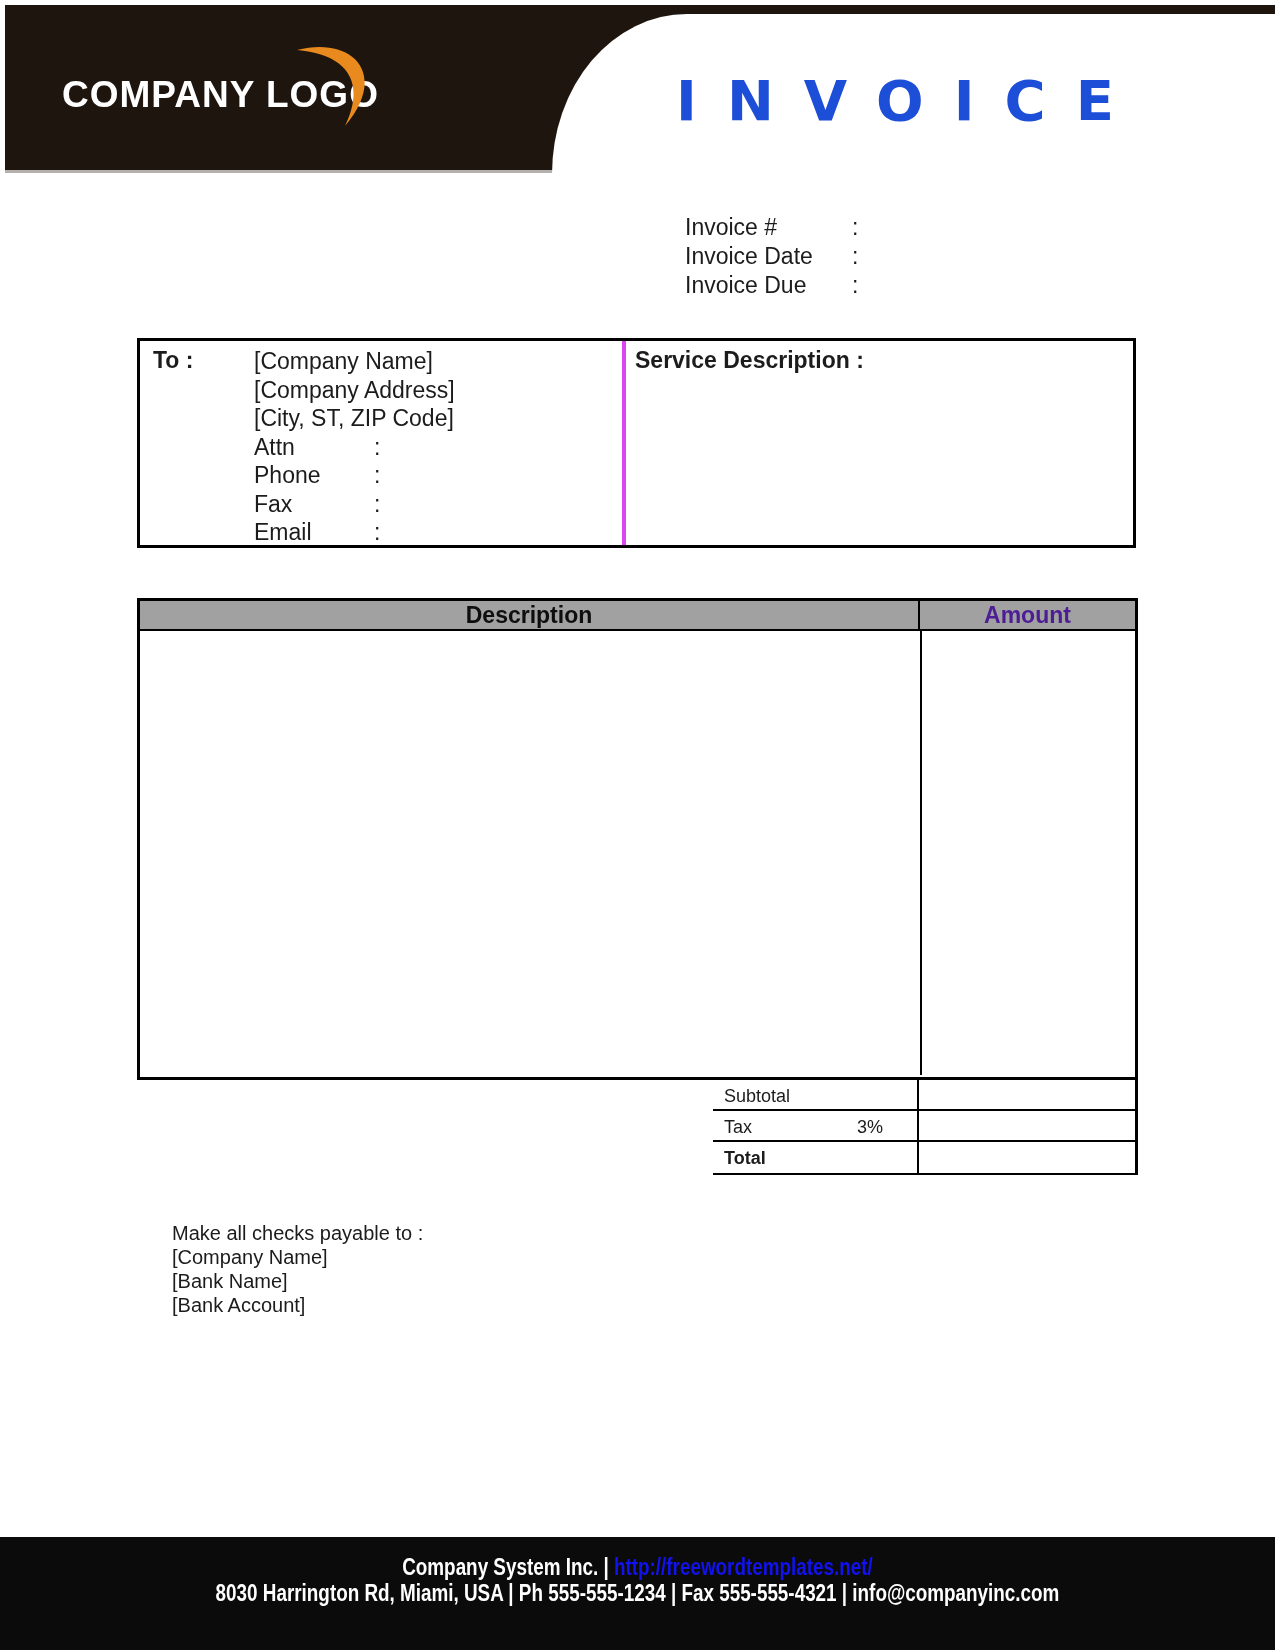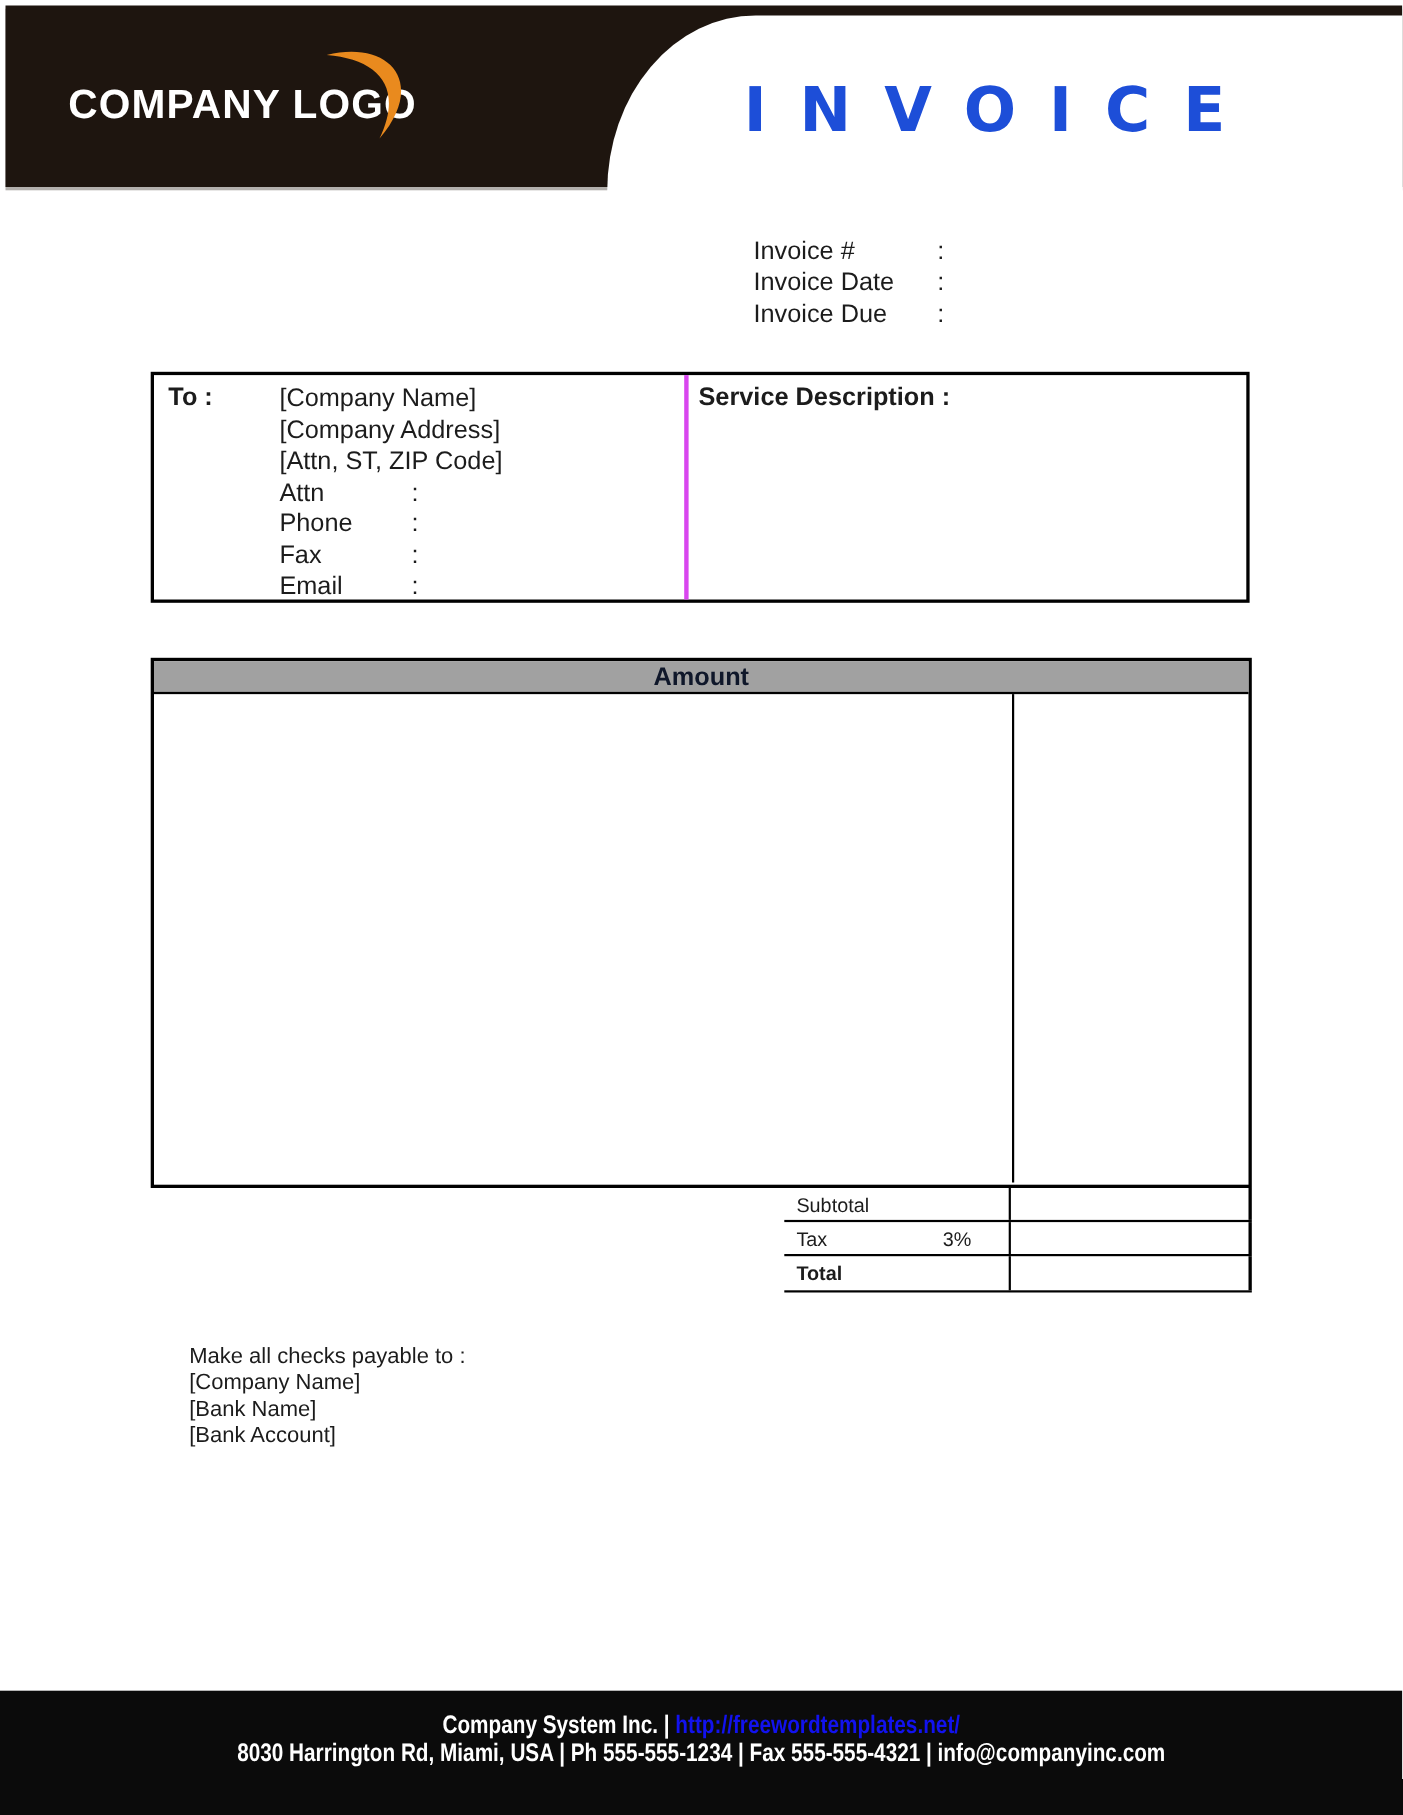--- a/index.html
+++ b/index.html
@@ -48,21 +48,21 @@
   
   .itable {
     position:absolute; left:137px; top:598px; width:1001px; height:482px;
     border:3px solid #000; font-size:23px;
   }
   .ithead { display:flex; height:30px; background:#a1a1a1; border-bottom:2px solid #000; }
   .col-desc {
     width:780px; border-right:2px solid #000; text-align:center;
     font-weight:bold; line-height:28px; color:#0e0e0e;
   }
-  .col-amt { flex:1; text-align:center; font-weight:bold; line-height:28px; color:#0f172a; }
+  .col-amt { flex:1; text-align:center; font-weight:bold; line-height:28px; color:#4c1d95; }
   .itbody { position:relative; height:444px; }
   .itbody-divider { position:absolute; left:780px; top:0; bottom:0; width:2px; background:#000; }
   
   .summary { position:absolute; left:713px; top:1080px; width:425px; font-size:18px; }
   .sum-row { display:flex; height:31px; border-bottom:2px solid #000; }
   .sum-label {
     width:204px; padding:2px 34px 0 11px; display:flex;
     justify-content:space-between; line-height:28px;
   }
   .sum-value { flex:1; border-left:2px solid #000; border-right:3px solid #000; }
@@ -105,21 +105,21 @@
       <span class="meta-label">Invoice Due</span><span>:</span>
       <span></span>
     </div>
   </div>
 
   <div class="to-box">
     <div class="to-label">To :</div>
     <div class="to-lines">
       <div>[Company Name]</div>
       <div>[Company Address]</div>
-      <div>[Attn, ST, ZIP Code]</div>
+      <div>[City, ST, ZIP Code]</div>
       <div>
         <span class="fld-label">Attn</span><span>:</span>
         <span></span>
       </div>
       <div>
         <span class="fld-label">Phone</span><span>:</span>
         <span></span>
       </div>
       <div>
         <span class="fld-label">Fax</span><span>:</span>
@@ -131,20 +131,21 @@
       </div>
     </div>
     <div class="svc-cell">
       <div class="svc-heading">Service Description :</div>
       <div></div>
     </div>
   </div>
 
   <div class="itable">
     <div class="ithead">
+      <div class="col-desc">Description</div>
       <div class="col-amt">Amount</div>
     </div>
     <div class="itbody">
       <div class="itbody-divider"></div>
     </div>
   </div>
 
   <div class="summary">
     <div class="sum-row">
       <div class="sum-label">

